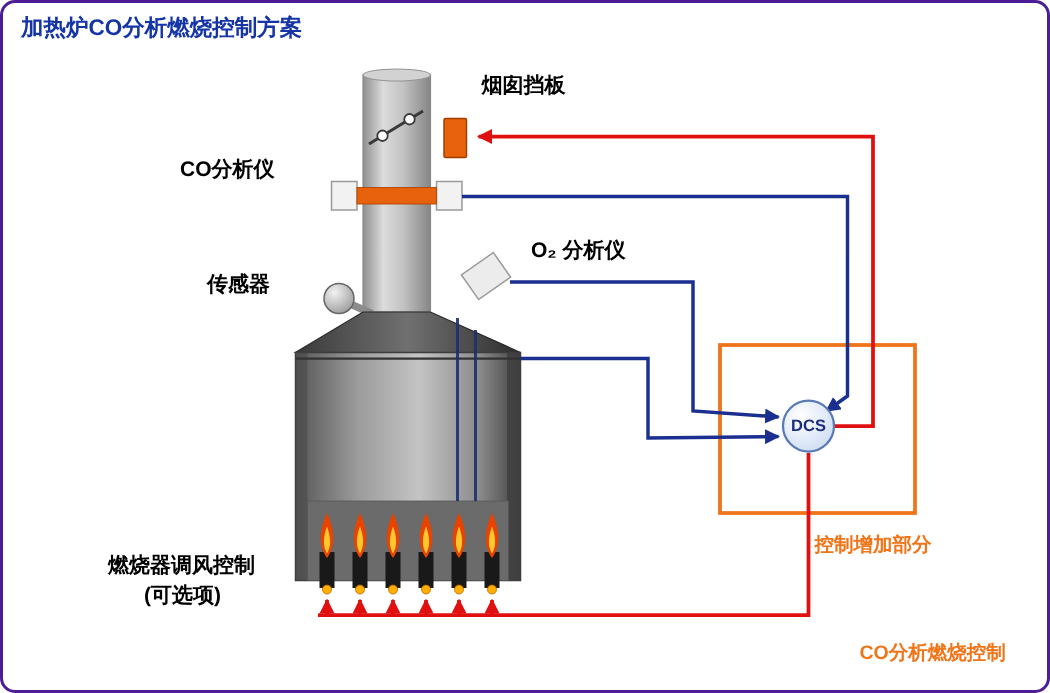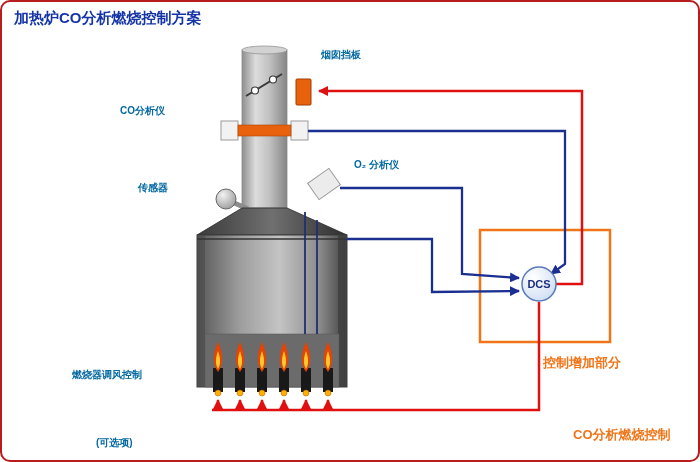--- a/index.html
+++ b/index.html
@@ -1,26 +1,26 @@
 <!DOCTYPE html>
 <html><head>
 <meta charset="utf-8">
 <style>
   html,body{margin:0;padding:0;background:#ffffff;}
   .canvas{
     position:relative;width:700px;height:462px;box-sizing:border-box;
-    background:#ffffff;border:2px solid #b91c1c;border-radius:10px;overflow:hidden;
+    background:#ffffff;border:2px solid #4c1d95;border-radius:10px;overflow:hidden;
     font-family:"Liberation Sans",sans-serif;
   }
   .title{
     position:absolute;left:12px;top:7px;font-size:15px;font-weight:bold;color:#1535a6;
     white-space:nowrap;
   }
   .lbl{
-    position:absolute;font-size:10px;font-weight:bold;color:#0369a1;white-space:nowrap;
+    position:absolute;font-size:14px;font-weight:bold;color:#000000;white-space:nowrap;
   }
   .lbl.orange{color:#f07418;font-size:13px;}
   .dcs-text{
     position:absolute;left:520px;top:276px;width:34px;text-align:center;
     font-size:11px;font-weight:bold;color:#1b2d7e;
   }
   svg{position:absolute;left:0;top:0;}
 </style>
 </head>
 <body>
@@ -163,16 +163,16 @@
     <circle cx="537" cy="282" r="17" fill="url(#gDcs)" stroke="#5a7ab5" stroke-width="1.5"></circle>
   </svg>
 
   <div class="lbl" style="left:319px;top:46px;">烟囱挡板</div>
   <div class="lbl" style="left:118px;top:102px;">CO分析仪</div>
   <div class="lbl" style="left:136px;top:179px;">传感器</div>
   <div class="lbl" style="left:352px;top:156px;">O₂ 分析仪</div>
   <div class="dcs-text">DCS</div>
   <div class="lbl orange" style="left:541px;top:352px;">控制增加部分</div>
   <div class="lbl" style="left:70px;top:366px;">燃烧器调风控制</div>
-  <div class="lbl" style="left:94px;top:386px;margin-top:48px;">(可选项)</div>
+  <div class="lbl" style="left:94px;top:386px;">(可选项)</div>
   <div class="lbl orange" style="left:571px;top:424px;">CO分析燃烧控制</div>
 
 </div>
 
 </body></html>

